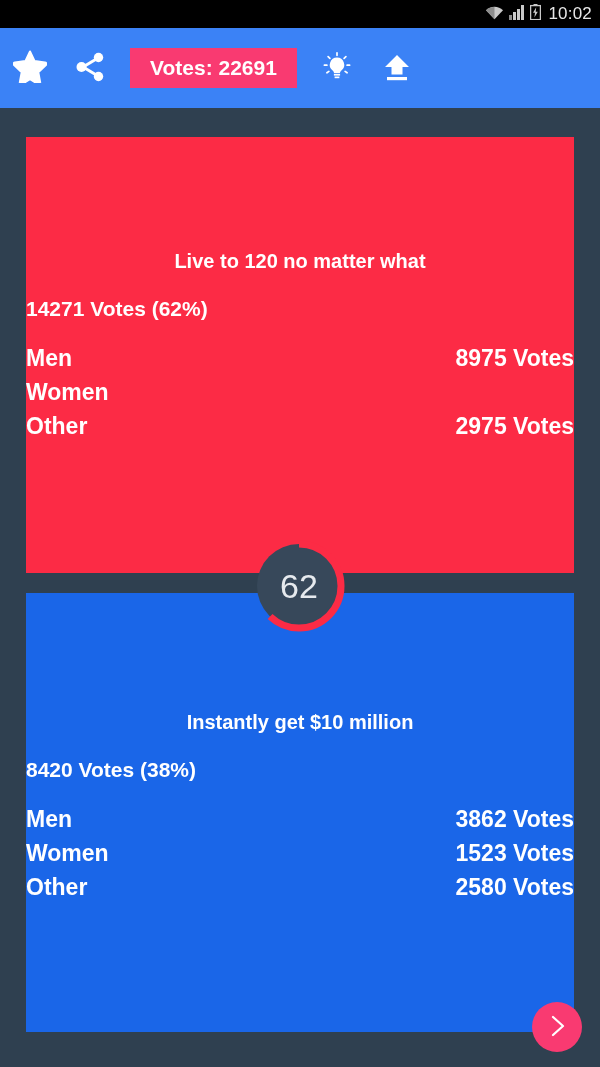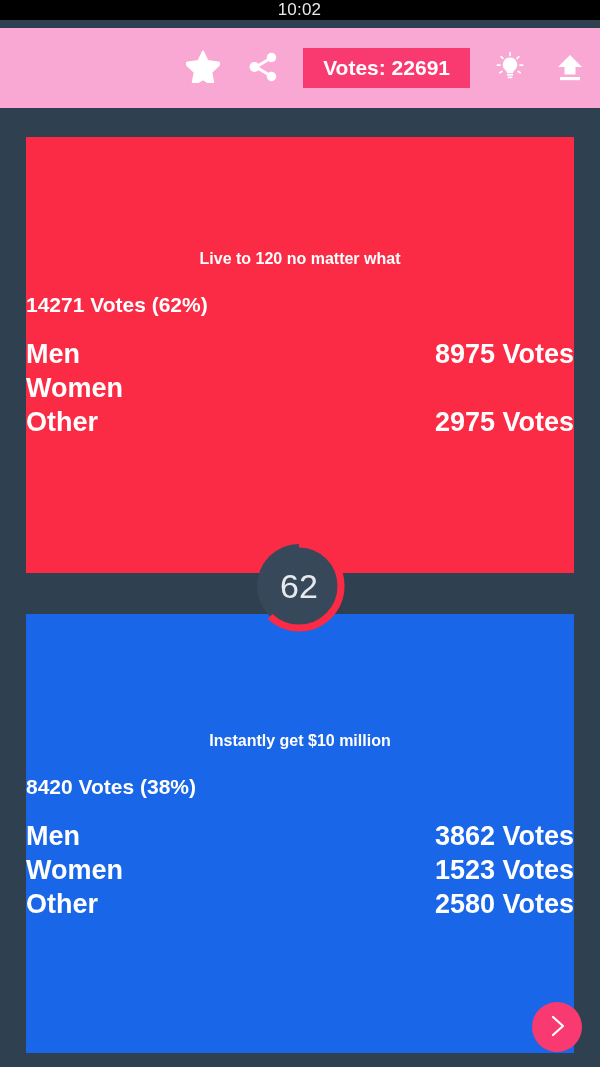--- a/index.html
+++ b/index.html
@@ -13,50 +13,49 @@
     position: relative;
     overflow: hidden;
     font-family: "Liberation Sans", sans-serif;
     -webkit-font-smoothing: antialiased;
   }
 
   
   .statusbar {
     position: absolute;
     top: 0; left: 0;
-    width: 600px; height: 20px;
+    width: 600px; height: 28px;
     background: #000000;
     display: flex;
     align-items: center;
     justify-content: flex-end;
     padding-right: 8px;
     box-sizing: border-box;
-    flex-direction: column;
   }
   .status-icons {
     display: flex;
     align-items: center;
     gap: 5px;
   }
   .status-time {
     color: #e8e8e8;
     font-size: 17px;
     margin-left: 7px;
     letter-spacing: 0.2px;
   }
 
   
   .toolbar {
     position: absolute;
     top: 28px; left: 0;
     width: 600px; height: 80px;
-    background: #f9a8d4;
-    display: flex;
-    align-items: center;
-    justify-content: flex-end;
+    background: #3b82f6;
+    display: flex;
+    align-items: center;
+    justify-content: flex-start;
     gap: 0px;
   }
   .tb-btn {
     width: 60px; height: 60px;
     display: flex;
     align-items: center;
     justify-content: center;
     cursor: pointer;
     background: transparent;
     border: none;
@@ -84,53 +83,53 @@
     padding: 0 50px;
     color: #ffffff;
     overflow: hidden;
   }
   .card-top {
     top: 137px;
     height: 436px;
     background: #fc2b45;
   }
   .card-bottom {
-    top: 614px;
+    top: 593px;
     height: 439px;
     background: #1a66e8;
   }
   .card-inner {
     position: absolute;
     left: 0; right: 0;
   }
   .card-top .card-inner { top: 113px; }
   .card-bottom .card-inner { top: 118px; }
 
   .card-title {
     text-align: center;
-    font-size: 16px;
+    font-size: 20px;
     font-weight: bold;
     line-height: 1.1;
     margin-bottom: 25px;
   }
   .card-votes {
     text-align: left;
     font-size: 21px;
     font-weight: bold;
     line-height: 1.1;
     margin-bottom: 21px;
   }
   .breakdown {
     padding: 0 0px;
   }
   .bd-row {
     display: flex;
     justify-content: space-between;
     align-items: baseline;
-    font-size: 27px;
+    font-size: 23px;
     font-weight: bold;
     line-height: 34px;
   }
   .bd-label { text-align: left; }
   .bd-value { text-align: right; }
 
   
   .center-circle {
     position: absolute;
     left: 251px;

